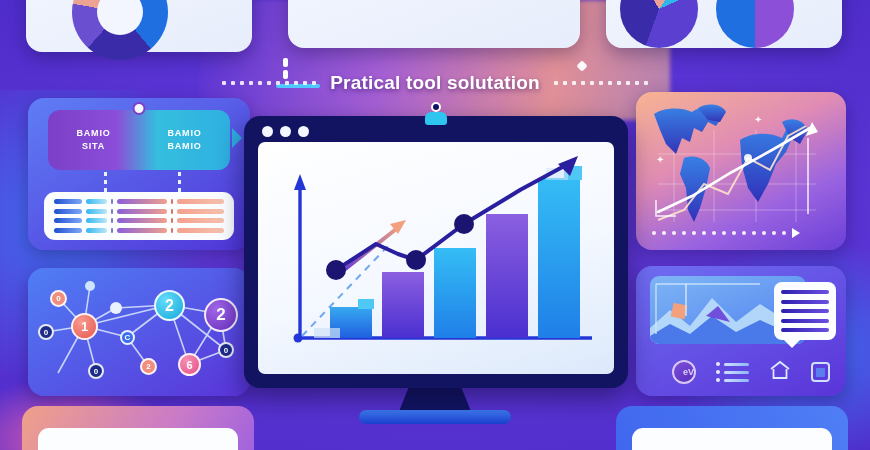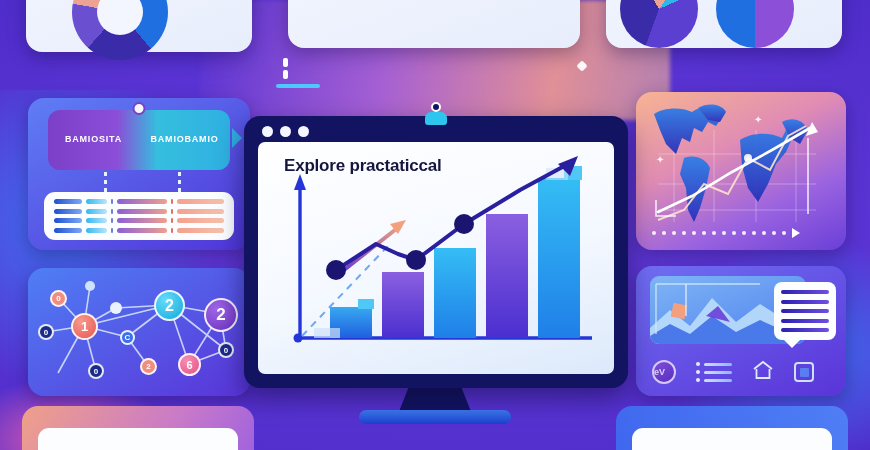--- a/index.html
+++ b/index.html
@@ -71,21 +71,21 @@
   .tick.t3{left:276px;top:84px;width:44px;height:4px;background:#4fc8ff;}
 
   
   #w-bubble{left:28px;top:98px;width:222px;height:152px;
     background:linear-gradient(150deg,#5f7df5 0%,#5036d8 100%);}
   .speech{position:absolute;left:20px;top:12px;width:182px;height:60px;border-radius:12px;
     background:linear-gradient(90deg,#7b3fc8 0%,#8b4ed8 38%,#35bede 60%,#2fb0e2 100%);
     display:flex;}
   .speech:after{content:"";position:absolute;right:-12px;top:18px;border:10px solid transparent;
     border-left-color:#2fb0e2;border-right:0;}
-  .speech .half{flex:1;display:flex;align-items:center;justify-content:center;
+  .speech .half{flex:1;display:flex;flex-direction:column;align-items:center;justify-content:center;
     color:#fff;font-size:9px;font-weight:800;letter-spacing:.8px;line-height:1.45;}
   .pin{position:absolute;left:50%;top:4px;transform:translateX(-50%);width:13px;height:13px;
     border-radius:50%;background:#f6f8ff;border:2px solid #7b3fc8;}
   .stem{position:absolute;width:3px;height:20px;background:repeating-linear-gradient(#eaf1ff 0 4px,transparent 4px 8px);}
   .stem.s1{left:76px;top:74px}.stem.s2{left:150px;top:74px}
   .tablecard{position:absolute;left:16px;top:94px;width:190px;height:48px;border-radius:11px;
     background:#fbfdff;padding:7px 10px;display:flex;flex-direction:column;justify-content:space-between;}
   .trow{display:flex;align-items:center;gap:4px;height:5px;}
   .trow i{height:5px;border-radius:3px;display:block;}
   .c1{width:28px;background:linear-gradient(90deg,#1e4fd0,#7fa8f5);}
@@ -133,22 +133,22 @@
   .chartbox{position:absolute;left:14px;top:10px;width:156px;height:68px;border-radius:9px;
     background:linear-gradient(160deg,#7fb6f5,#4e7ff0);overflow:hidden;}
   .bubwhite{position:absolute;right:10px;top:16px;width:62px;height:58px;border-radius:8px;background:#fbfdff;
     padding:8px 7px;display:flex;flex-direction:column;justify-content:space-between;}
   .bubwhite:after{content:"";position:absolute;left:10px;bottom:-8px;border:8px solid transparent;
     border-top-color:#fbfdff;border-bottom:0;}
   .bubwhite i{display:block;height:4px;border-radius:2px;background:linear-gradient(90deg,#2a1fb0,#6f4fe0);}
   .iconrow{position:absolute;left:16px;bottom:12px;width:178px;display:flex;align-items:center;gap:20px;}
   .ic{position:relative;}
   .ic-circle{width:24px;height:24px;border-radius:50%;border:2px solid #d8c8f8;
-    background:linear-gradient(150deg,#7b4fd8,#5a2fc0);display:flex;align-items:center;justify-content:flex-start;
-    color:#dcd0fb;font-size:9px;font-weight:800;}
+    background:linear-gradient(150deg,#7b4fd8,#5a2fc0);display:flex;align-items:center;justify-content:flex-end;
+    color:#dcd0fb;font-size:9px;font-weight:800;margin-left:20px;}
   .ic-list{width:36px;display:flex;flex-direction:column;gap:4px;}
   .ic-list span{display:flex;align-items:center;gap:4px;}
   .ic-list b{width:4px;height:4px;border-radius:50%;background:#e3ecff;display:block;}
   .ic-list u{flex:1;height:3px;border-radius:2px;background:linear-gradient(90deg,#cfe0ff,#8fb6f5);display:block;text-decoration:none;}
   .ic-home{width:22px;height:20px;}
   .ic-sq{width:20px;height:20px;border:2px solid #cfe0ff;border-radius:4px;
     display:flex;align-items:center;justify-content:center;}
   .ic-sq i{width:9px;height:9px;background:#5a7df0;border-radius:1px;display:block;}
 
   
@@ -196,20 +196,49 @@
   <div class="card light" id="w-pies">
     <span class="pie-lbl" style="left:44px;top:40px">B-97o</span>
     <span class="pie-lbl" style="left:140px;top:40px">02/1</span>
   </div>
   <div class="pie p1" style="left:620px;top:-30px"></div>
   <div class="pie p2" style="left:716px;top:-30px"></div>
 
   <div class="tick t1"></div>
   <div class="tick t2"></div>
   <div class="tick t3"></div>
+  <div id="banner">
+    <div class="dots">
+      <i></i>
+        <i></i>
+        <i></i>
+        <i></i>
+        <i></i>
+        <i></i>
+        <i></i>
+        <i></i>
+        <i></i>
+        <i></i>
+        <i></i>
+    </div>
+    <div id="banner-text">Pratical tool solutation</div>
+    <div class="dots">
+      <i></i>
+        <i></i>
+        <i></i>
+        <i></i>
+        <i></i>
+        <i></i>
+        <i></i>
+        <i></i>
+        <i></i>
+        <i></i>
+        <i></i>
+    </div>
+  </div>
   <div class="diamond"></div>
 
   <div class="card" id="w-bubble">
     <div class="speech">
       <div class="half">
         <span>BAMIO</span>
         <span>SITA</span>
       </div>
       <div class="half">
         <span>BAMIO</span>
@@ -404,21 +433,20 @@
   <div id="monitor">
     <div class="cam">
       <div class="head"></div>
         <div class="body"></div>
     </div>
     <div class="mdot d1"></div>
     <div class="mdot d2"></div>
     <div class="mdot d3"></div>
     <div id="screen">
       <div id="screen-title">
-        <div>Explore practaticcal</div>
       </div>
       <svg width="356" height="232" style="position:absolute;inset:0">
         <defs>
           <linearGradient id="gb" x1="0" y1="0" x2="0" y2="1">
             <stop offset="0%" stop-color="#38a9f0"></stop>
               <stop offset="100%" stop-color="#1f5fe0"></stop>
           </linearGradient>
           <linearGradient id="gp" x1="0" y1="0" x2="0" y2="1">
             <stop offset="0%" stop-color="#8b5fe0"></stop>
               <stop offset="100%" stop-color="#4a2fd0"></stop>

